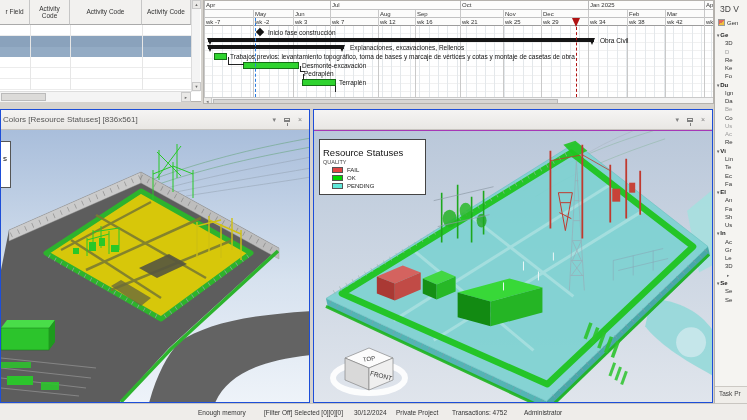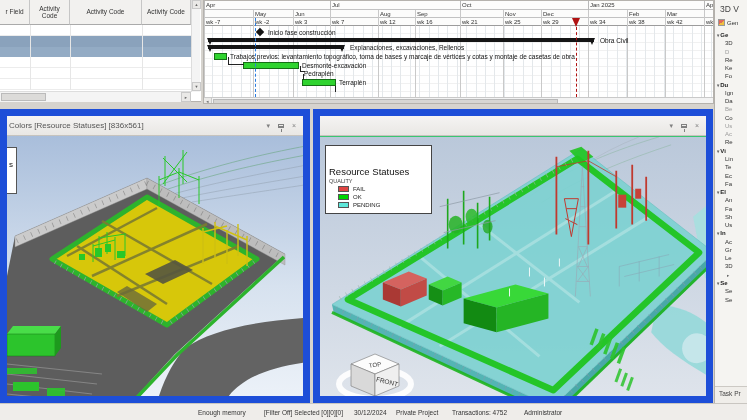--- a/index.html
+++ b/index.html
@@ -36,30 +36,30 @@
 .sumbar{position:absolute;height:4px;background:#151515}
 .sumbar:before,.sumbar:after{content:"";position:absolute;top:0;width:0;height:0;border-left:3px solid transparent;border-right:3px solid transparent;border-top:7px solid #151515}
 .sumbar:before{left:-1px}.sumbar:after{right:-1px}
 .gbar{position:absolute;height:7px;border:1px solid #156e15}
 .glab{position:absolute;font-size:6.5px;color:#111;white-space:nowrap;line-height:7px}
 .conn{position:absolute;background:#222}
 .g-hscroll{position:absolute;left:0;top:96px;width:100%;height:8px;background:#f3f3f3;border-top:1px solid #c9c9c9}
 .g-hthumb{position:absolute;left:9px;top:1px;width:345px;height:6px;background:#d7d6d4;border:1px solid #b9b9b9}
 .g-hbtn{position:absolute;left:0;top:0;width:8px;height:7px;background:#eae9e7;border-right:1px solid #c9c9c9;color:#666;font-size:4.5px;line-height:7px;text-align:center}
 
-.vp{position:absolute;top:109px;height:294px;background:#22c55e;border:7px solid #1d4ed8}
+.vp{position:absolute;top:109px;height:294px;background:#a21caf;border:1px solid #1d4ed8}
 .vp-head{position:absolute;left:0;top:0;right:0;height:20px;background:linear-gradient(#f5f4f3,#e9e7e4);border-bottom:1px solid #c6c3be;font-size:8px;color:#555;line-height:19px;padding-left:5px;white-space:nowrap;overflow:hidden}
 .vp-title{display:inline-block}
 .vp-ctrl{position:absolute;right:7px;top:0;height:19px;display:flex;gap:8px;color:#808080;font-size:7px;line-height:19px;align-items:center}
 .pin{display:inline-block;width:6px;height:4px;border:1px solid #808080;border-bottom:2px solid #808080;position:relative}
 .pin:after{content:"";position:absolute;left:2px;top:4px;width:1px;height:3px;background:#808080}
 .vp-body{position:absolute;left:0;top:20px;right:0;bottom:0;overflow:hidden}
 .vsplit{position:absolute;left:310px;top:109px;width:3px;height:294px;background:#d6d3ce}
 
-.legend{position:absolute;left:5px;top:9px;width:107px;background:#fff;border:1px solid #444;padding:20px 3px 3px 3px;z-index:5}
+.legend{position:absolute;left:5px;top:9px;width:107px;background:#fff;border:1px solid #444;padding:7px 3px 3px 3px;z-index:5}
 .legend-title{font-size:9.5px;color:#111;white-space:nowrap}
 .legend-group{font-size:5.5px;color:#444;margin:1px 0}
 .legend-item{display:flex;align-items:center;gap:4px;margin:2px 0 2px 9px;font-size:6px;color:#222}
 .swatch{width:11px;height:6px;border:1px solid #555}
 .legend-sliver{position:absolute;left:0;top:11px;width:10px;height:47px;background:#fff;border:1px solid #555;border-left:none;font-size:8px;color:#111;padding:12px 1px 0 2px;z-index:5}
 
 .vcube{position:absolute;left:14px;top:210px;width:82px;height:60px;z-index:5}
 
 .props{position:absolute;left:714px;top:0;width:33px;height:403px;background:#f5f4f1;border-left:1px solid #b3b0ab;overflow:hidden}
 .p-title{font-size:8.5px;color:#444;padding:4px 0 0 5px;white-space:nowrap}

